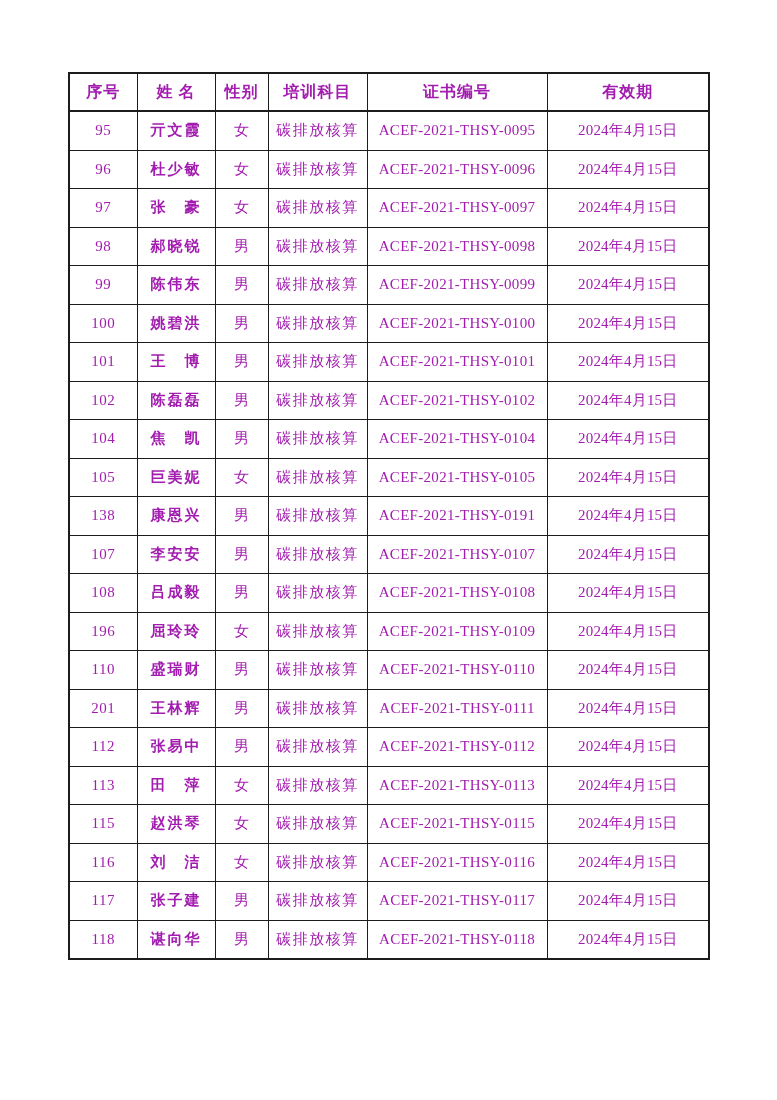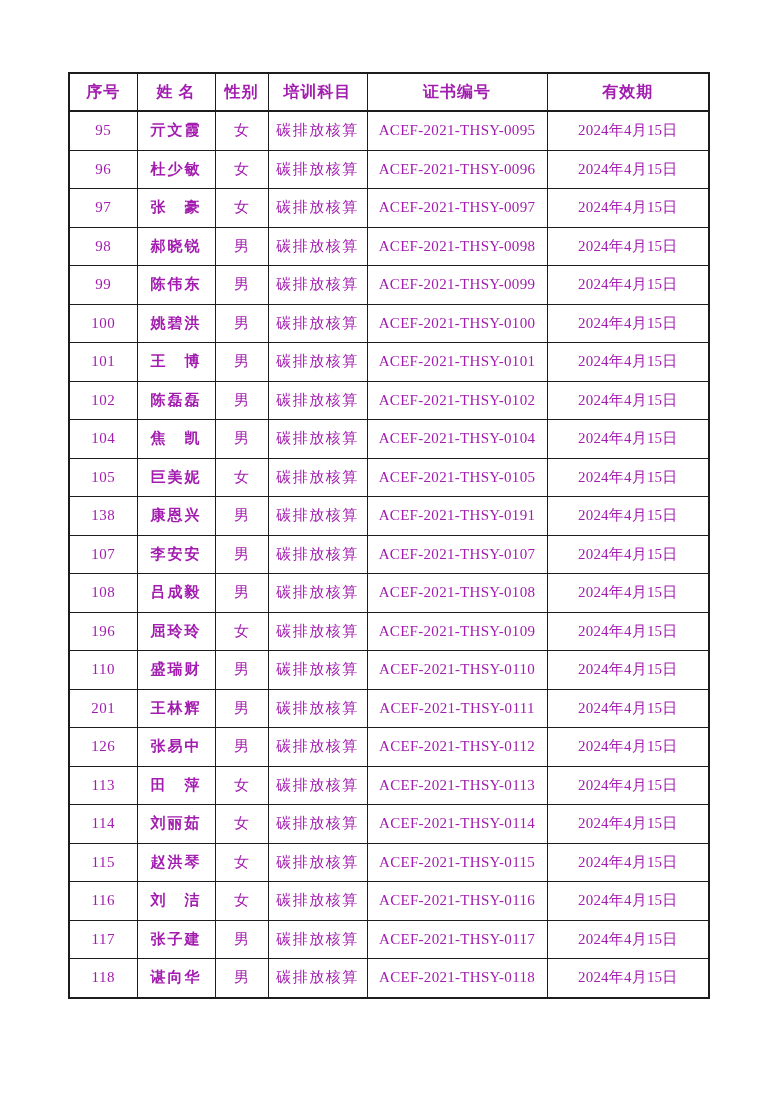--- a/index.html
+++ b/index.html
@@ -198,41 +198,33 @@
         </tr>
         <tr>
           <td class="c-no">201</td>
           <td class="c-name">王林辉</td>
           <td class="c-gender">男</td>
           <td class="c-subject">碳排放核算</td>
           <td class="c-cert_no">ACEF-2021-THSY-0111</td>
           <td class="c-validity">2024年4月15日</td>
         </tr>
         <tr>
-          <td class="c-no">126</td>
+          <td class="c-no">112</td>
           <td class="c-name">张易中</td>
           <td class="c-gender">男</td>
           <td class="c-subject">碳排放核算</td>
           <td class="c-cert_no">ACEF-2021-THSY-0112</td>
           <td class="c-validity">2024年4月15日</td>
         </tr>
         <tr>
           <td class="c-no">113</td>
           <td class="c-name">田　萍</td>
           <td class="c-gender">女</td>
           <td class="c-subject">碳排放核算</td>
           <td class="c-cert_no">ACEF-2021-THSY-0113</td>
-          <td class="c-validity">2024年4月15日</td>
-        </tr>
-        <tr>
-          <td class="c-no">114</td>
-          <td class="c-name">刘丽茹</td>
-          <td class="c-gender">女</td>
-          <td class="c-subject">碳排放核算</td>
-          <td class="c-cert_no">ACEF-2021-THSY-0114</td>
           <td class="c-validity">2024年4月15日</td>
         </tr>
         <tr>
           <td class="c-no">115</td>
           <td class="c-name">赵洪琴</td>
           <td class="c-gender">女</td>
           <td class="c-subject">碳排放核算</td>
           <td class="c-cert_no">ACEF-2021-THSY-0115</td>
           <td class="c-validity">2024年4月15日</td>
         </tr>

